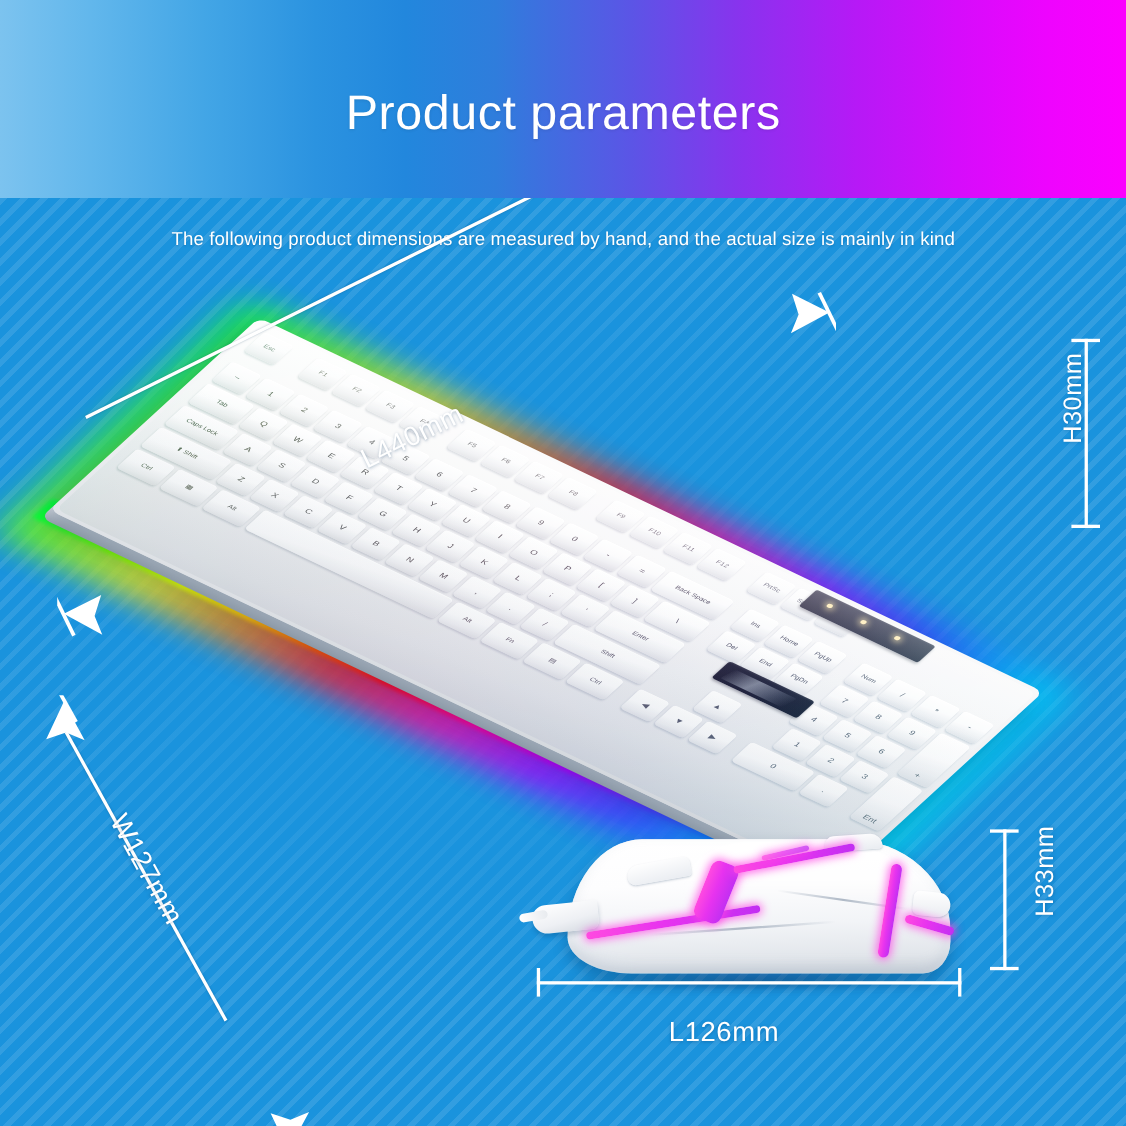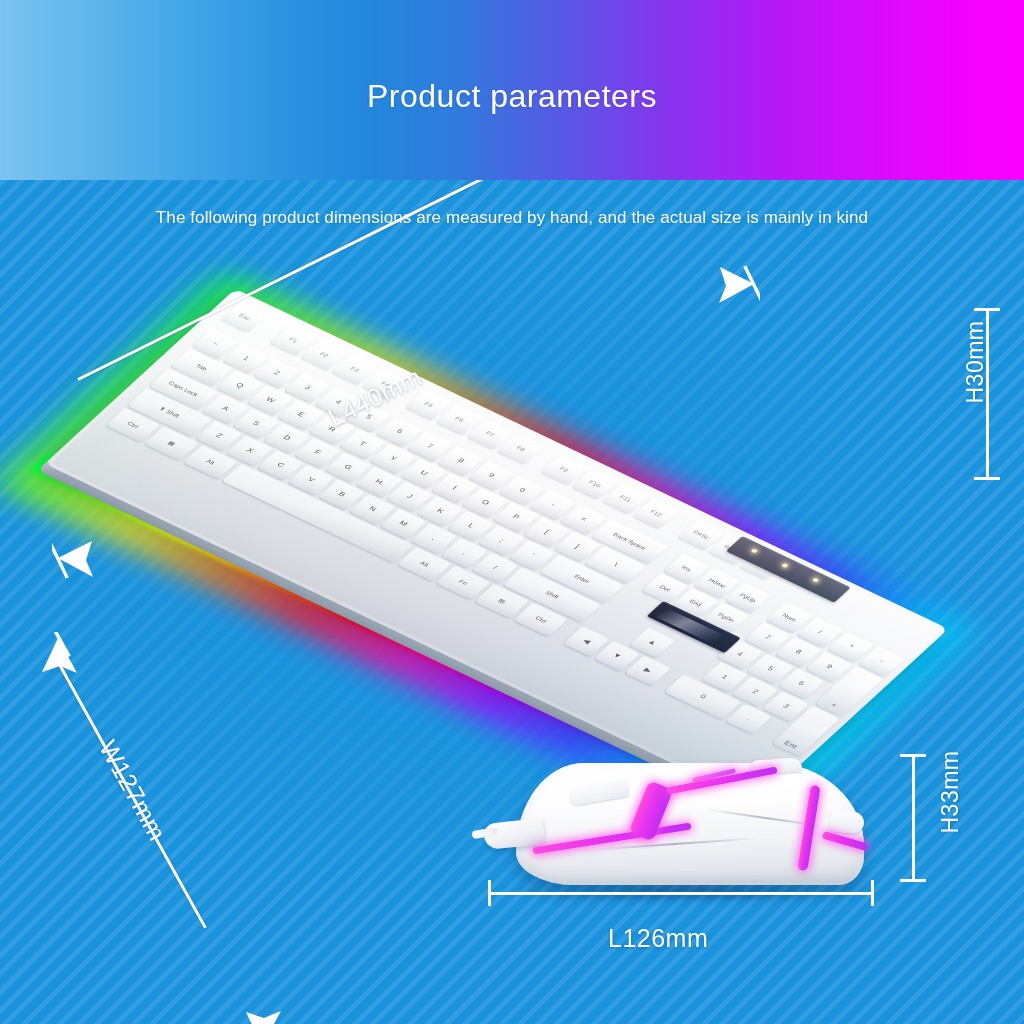--- a/index.html
+++ b/index.html
@@ -35,21 +35,21 @@
         #ee04fe 93%,
         #fb00ff 100%);
     overflow:hidden;
   }
   #header-title {
     position:absolute;
     left:0; right:0;
     top:78px;
     text-align:center;
     color:#ffffff;
-    font-size:32px;
+    font-size:44px;
     font-weight:400;
     letter-spacing:0.5px;
     font-family:"Liberation Sans", sans-serif;
     text-shadow:0 1px 3px rgba(0,0,0,0.10);
   }
 
   
   #body-area {
     position:absolute; left:0; top:180px;
     width:1024px; height:844px;

